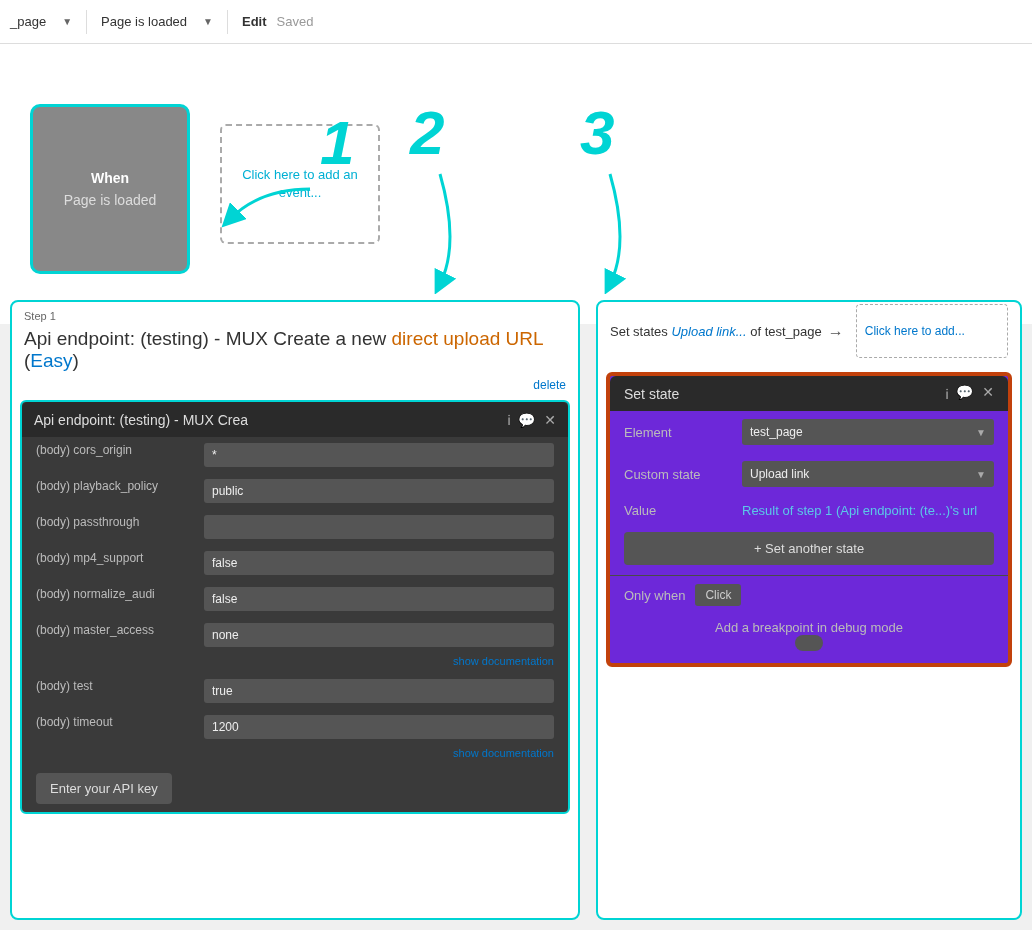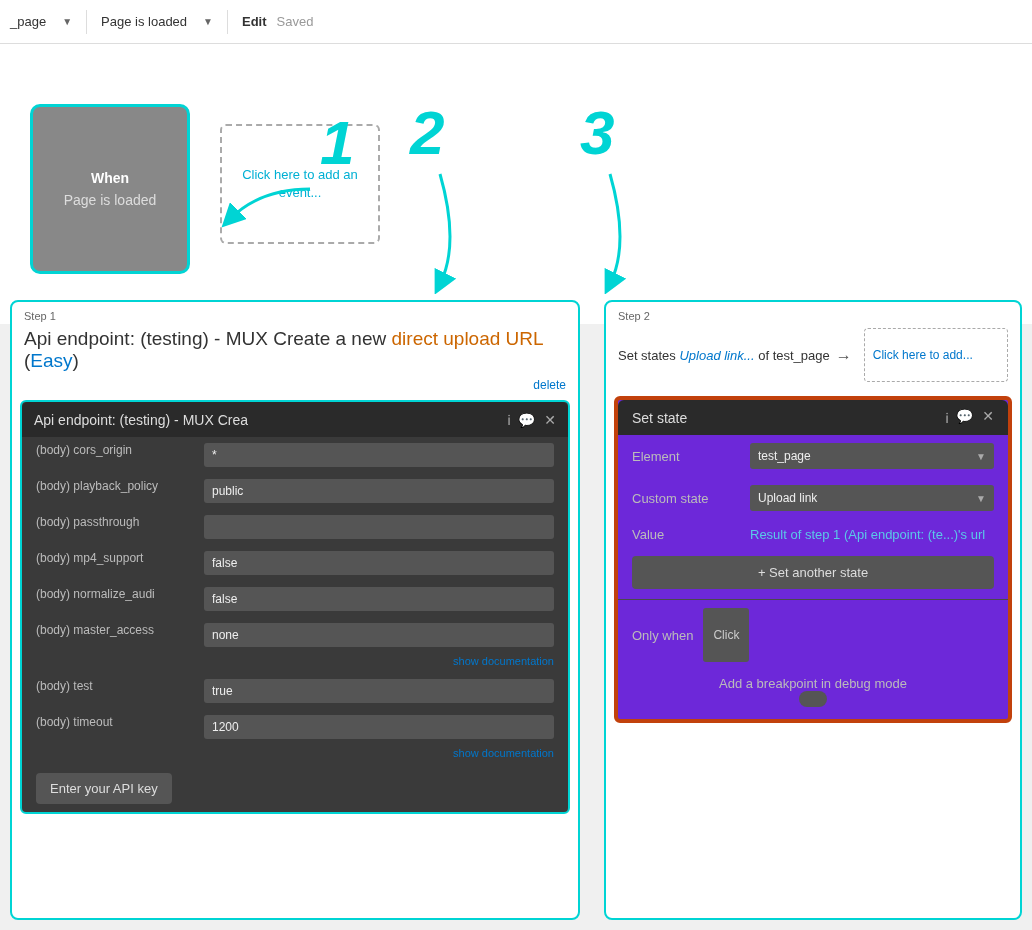--- a/index.html
+++ b/index.html
@@ -77,21 +77,21 @@
     }
 
     
     .bottom-area {
       position: absolute;
       top: 290px;
       left: 0;
       width: 100%;
       height: 640px;
       display: flex;
-      gap: 12px;
+      gap: 4px;
     }
 
     
     .left-panel {
       width: 570px;
       border: 2px solid #00d4d4;
       border-radius: 8px;
       margin: 10px 6px 10px 10px;
       background: #fff;
       position: relative;
@@ -276,21 +276,21 @@
       align-items: center;
       padding: 8px 14px;
       gap: 10px;
       border-top: 1px solid #4a4a4a;
       margin-top: 4px;
     }
     .only-when-label { font-size: 13px; color: #bbb; }
     .click-badge {
       background: #555;
       border-radius: 3px;
-      padding: 20px 10px;
+      padding: 4px 10px;
       font-size: 12px;
       color: #ccc;
       cursor: pointer;
     }
     .debug-row {
       display: flex;
       align-items: center;
       padding: 6px 28px 12px;
       justify-content: center;
       flex-direction: column;
@@ -437,21 +437,20 @@
         <span class="form-label">(body) timeout</span>
         <input class="form-input" value="1200" readonly="" style="">
       </div>
       <div class="show-doc">show documentation</div>
 
       <button class="api-key-btn">Enter your API key</button>
     </div>
   </div>
 
   <div class="right-panel">
-    <div class="step2-header">Step 2</div>
     <div class="step2-link">
       <span>Set states <span class="link-blue2">Upload link...</span> of test_page</span>
       <span class="arrow-right">→</span>
       <div class="step2-add-box">Click here to add...</div>
     </div>
 
     <div class="set-state-card">
       <div class="set-state-header">
         <span class="set-state-title">Set state</span>
         <div class="set-state-icons">

